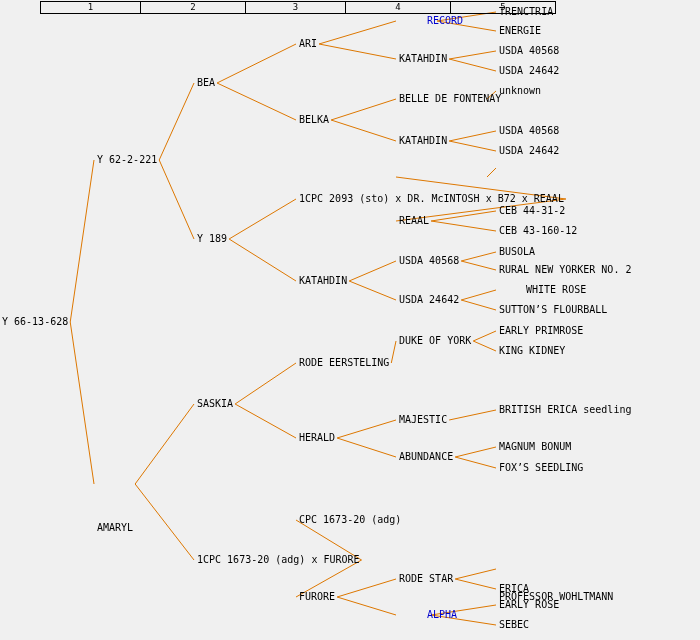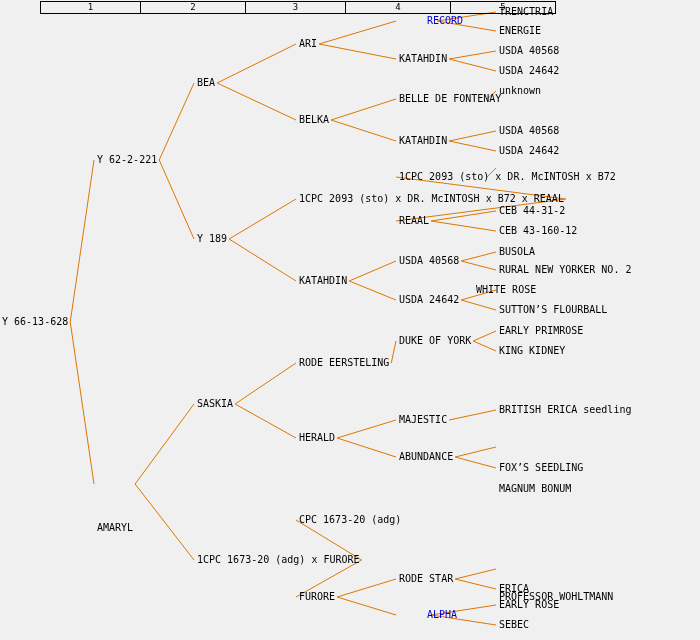--- a/index.html
+++ b/index.html
@@ -97,44 +97,43 @@
     <span class="node" style="left: 299px; top: 193px; color: rgb(0, 0, 0);">1CPC 2093 (sto) x DR. McINTOSH x B72 x REAAL</span>
     <span class="node" style="left: 299px; top: 275px; color: rgb(0, 0, 0);">KATAHDIN</span>
     <span class="node" style="left: 299px; top: 357px; color: rgb(0, 0, 0);">RODE EERSTELING</span>
     <span class="node" style="left: 299px; top: 432px; color: rgb(0, 0, 0);">HERALD</span>
     <span class="node" style="left: 299px; top: 514px; color: rgb(0, 0, 0);">CPC 1673-20 (adg)</span>
     <span class="node" style="left: 299px; top: 591px; color: rgb(0, 0, 0);">FURORE</span>
     <span class="node link" style="left: 399px; top: 15px; color: rgb(0, 0, 204);">RECORD</span>
     <span class="node" style="left: 399px; top: 53px; color: rgb(0, 0, 0);">KATAHDIN</span>
     <span class="node" style="left: 399px; top: 93px; color: rgb(0, 0, 0);">BELLE DE FONTENAY</span>
     <span class="node" style="left: 399px; top: 135px; color: rgb(0, 0, 0);">KATAHDIN</span>
-    <span class="node" style="left: 399px; top: 171px; color: rgb(0, 0, 0);">1CPC 2093 (sto) x DR. McINTOSH x B72</span>
     <span class="node" style="left: 399px; top: 215px; color: rgb(0, 0, 0);">REAAL</span>
     <span class="node" style="left: 399px; top: 255px; color: rgb(0, 0, 0);">USDA 40568</span>
     <span class="node" style="left: 399px; top: 294px; color: rgb(0, 0, 0);">USDA 24642</span>
     <span class="node" style="left: 399px; top: 335px; color: rgb(0, 0, 0);">DUKE OF YORK</span>
     <span class="node" style="left: 399px; top: 414px; color: rgb(0, 0, 0);">MAJESTIC</span>
     <span class="node" style="left: 399px; top: 451px; color: rgb(0, 0, 0);">ABUNDANCE</span>
     <span class="node" style="left: 399px; top: 573px; color: rgb(0, 0, 0);">RODE STAR</span>
     <span class="node link" style="left: 399px; top: 609px; color: rgb(0, 0, 204);">ALPHA</span>
     <span class="node" style="left: 499px; top: 6px; color: rgb(0, 0, 0);">TRENCTRIA</span>
     <span class="node" style="left: 499px; top: 25px; color: rgb(0, 0, 0);">ENERGIE</span>
     <span class="node" style="left: 499px; top: 45px; color: rgb(0, 0, 0);">USDA 40568</span>
     <span class="node" style="left: 499px; top: 65px; color: rgb(0, 0, 0);">USDA 24642</span>
     <span class="node" style="left: 499px; top: 85px; color: rgb(0, 0, 0);">unknown</span>
     <span class="node" style="left: 499px; top: 125px; color: rgb(0, 0, 0);">USDA 40568</span>
     <span class="node" style="left: 499px; top: 145px; color: rgb(0, 0, 0);">USDA 24642</span>
     <span class="node" style="left: 499px; top: 205px; color: rgb(0, 0, 0);">CEB 44-31-2</span>
     <span class="node" style="left: 499px; top: 225px; color: rgb(0, 0, 0);">CEB 43-160-12</span>
     <span class="node" style="left: 499px; top: 246px; color: rgb(0, 0, 0);">BUSOLA</span>
     <span class="node" style="left: 499px; top: 264px; color: rgb(0, 0, 0);">RURAL NEW YORKER NO. 2</span>
-    <span class="node" style="left: 476px; top: 284px; color: rgb(0, 0, 0); text-align: center;">WHITE ROSE</span>
+    <span class="node" style="left: 526px; top: 284px; color: rgb(0, 0, 0); text-align: center;">WHITE ROSE</span>
     <span class="node" style="left: 499px; top: 304px; color: rgb(0, 0, 0);">SUTTON’S FLOURBALL</span>
     <span class="node" style="left: 499px; top: 325px; color: rgb(0, 0, 0);">EARLY PRIMROSE</span>
     <span class="node" style="left: 499px; top: 345px; color: rgb(0, 0, 0);">KING KIDNEY</span>
     <span class="node" style="left: 499px; top: 404px; color: rgb(0, 0, 0);">BRITISH ERICA seedling</span>
-    <span class="node" style="left: 499px; top: 441px; color: rgb(0, 0, 0); margin-top: 42px;">MAGNUM BONUM</span>
+    <span class="node" style="left: 499px; top: 441px; color: rgb(0, 0, 0);">MAGNUM BONUM</span>
     <span class="node" style="left: 499px; top: 462px; color: rgb(0, 0, 0);">FOX’S SEEDLING</span>
     <span class="node" style="left: 499px; top: 563px; color: rgb(0, 0, 0); margin-top: 28px;">PROFESSOR WOHLTMANN</span>
     <span class="node" style="left: 499px; top: 583px; color: rgb(0, 0, 0);">ERICA</span>
     <span class="node" style="left: 499px; top: 599px; color: rgb(0, 0, 0);">EARLY ROSE</span>
     <span class="node" style="left: 499px; top: 619px; color: rgb(0, 0, 0);">SEBEC</span>
   </div>
 
 </body></html>

